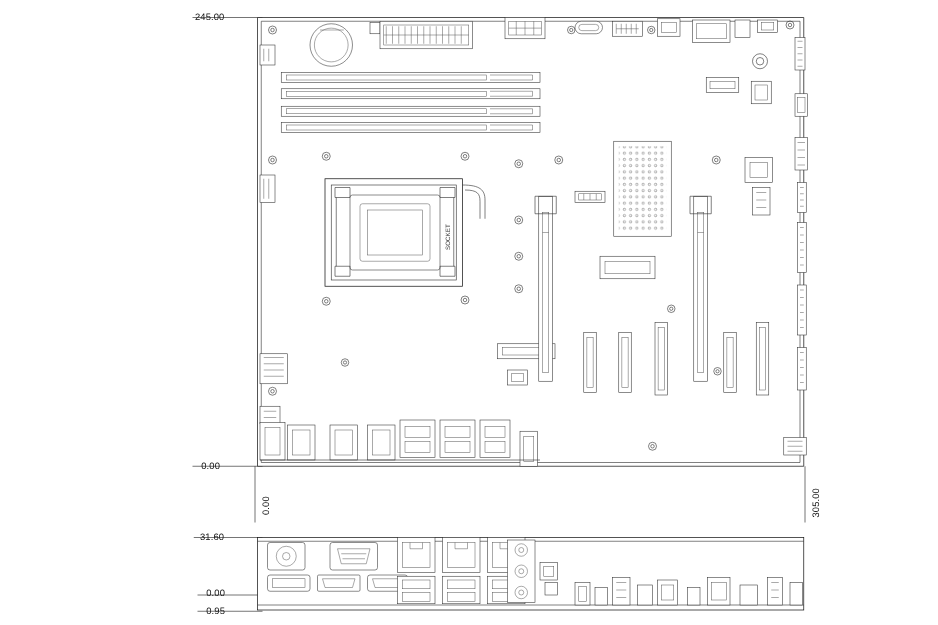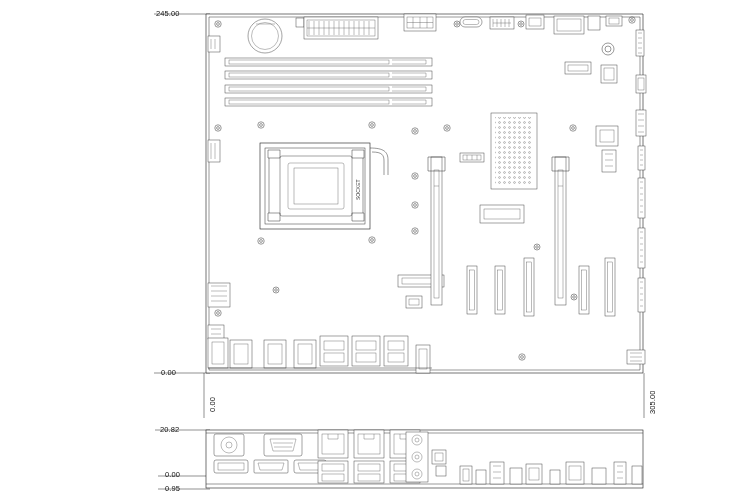--- a/index.html
+++ b/index.html
@@ -44,21 +44,21 @@
 </style>
 </head>
 <body>
 
 <div id="root">
 
   <div class="dim-label" style="left:124px; top:9px;">245.00</div>
   <div class="dim-label" style="left:129px; top:368px;">0.00</div>
   <div class="dim-label vert" style="left:176px; top:412px;">0.00</div>
   <div class="dim-label vert" style="left:616px; top:414px;">305.00</div>
-  <div class="dim-label" style="left:128px; top:425px;">20.82</div>
+  <div class="dim-label" style="left:128px; top:425px;">31.60</div>
   <div class="dim-label" style="left:133px; top:470px;">0.00</div>
   <div class="dim-label" style="left:133px; top:484px;">0.95</div>
 
   <svg class="board" width="750" height="500" viewBox="0 0 750 500">
     <defs>
       <pattern id="gridDots" width="5" height="5" patternUnits="userSpaceOnUse">
         <circle cx="2.5" cy="2.5" r="0.9" fill="none" stroke="#444" stroke-width="0.35"></circle>
       </pattern>
       <pattern id="fineGrid" width="4" height="4" patternUnits="userSpaceOnUse">
         <path d="M0 0 H4 M0 0 V4" stroke="#666" stroke-width="0.3" fill="none"></path>

